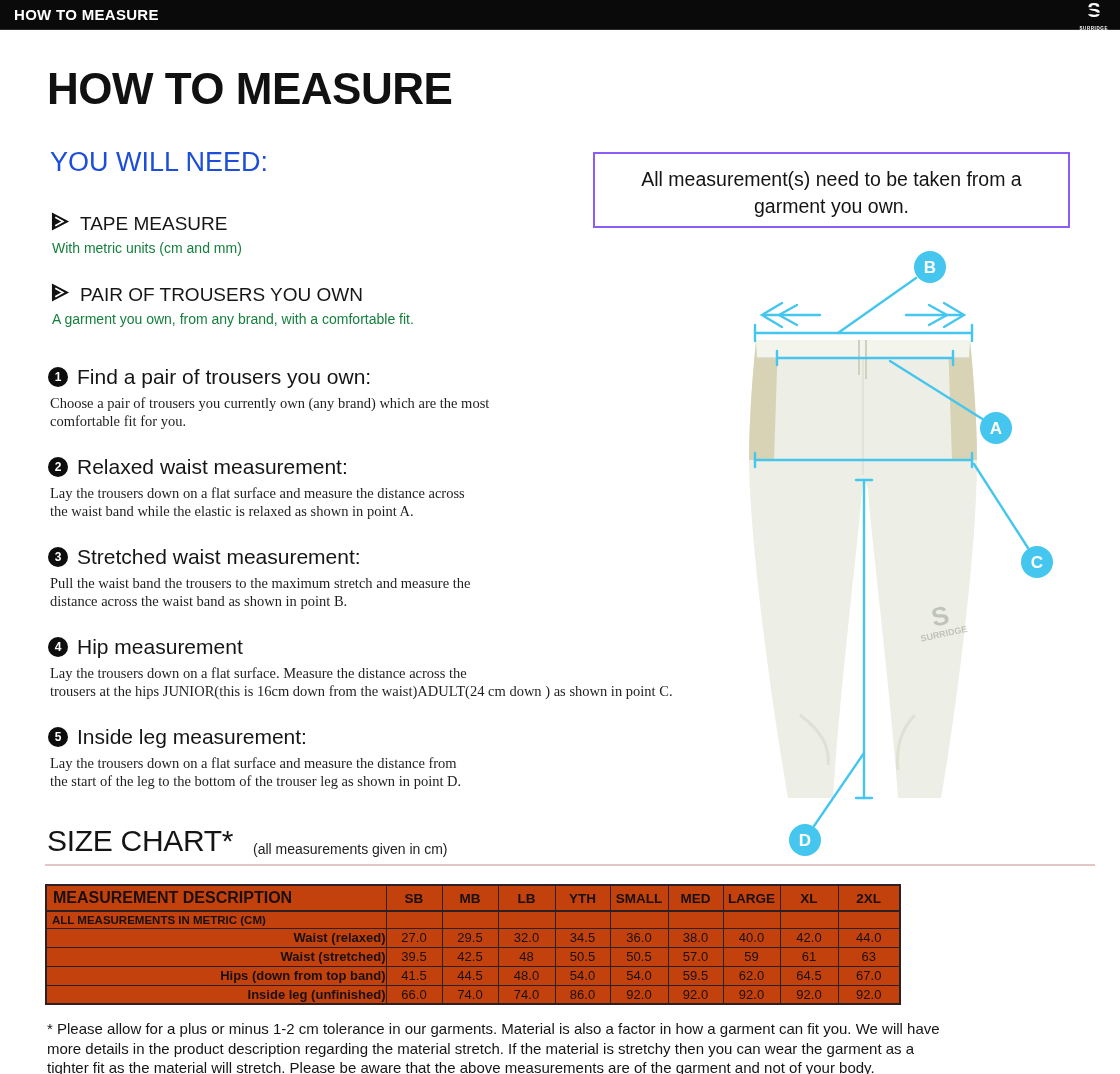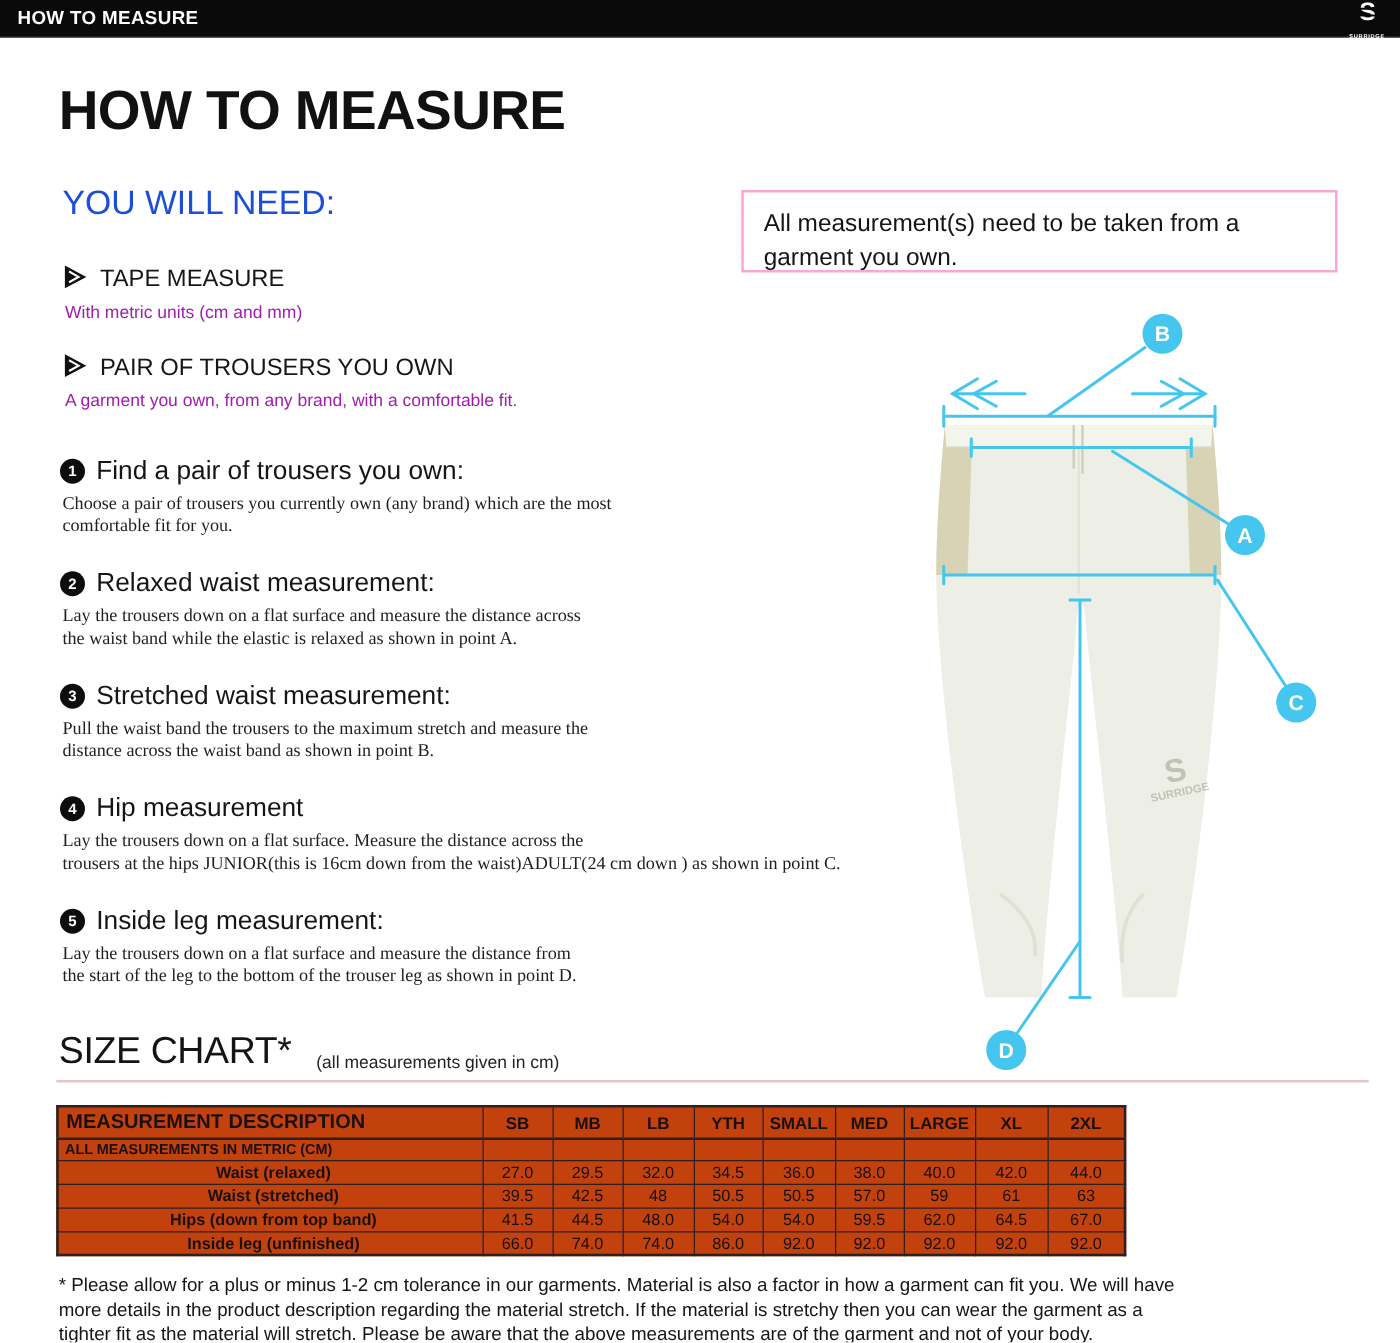--- a/index.html
+++ b/index.html
@@ -18,58 +18,58 @@
   .topbar-title { color:#ffffff; font-size:15px; font-weight:bold; letter-spacing:0.3px; }
   .brand-logo { display:flex; flex-direction:column; align-items:center; line-height:1; margin-top:2px; }
   .brand-logo .brand-name { color:#ffffff; font-size:4.5px; font-weight:bold; letter-spacing:0.6px; margin-top:1px; }
   
   .main-title { position:absolute; left:47px; top:64px; font-size:44px; font-weight:600; letter-spacing:-0.5px; color:#111; }
   .need-heading { position:absolute; left:50px; top:147px; font-size:27px; font-weight:400; color:#1d4ed8; }
   
   .need-item { position:absolute; left:50px; }
   .need-item .row { display:flex; align-items:center; gap:9px; }
   .need-item .label { font-size:19px; color:#161616; }
-  .need-item .desc { font-size:14px; color:#a21caf; margin-top:4px; margin-left:2px; }
+  .need-item .desc { font-size:14px; color:#15803d; margin-top:4px; margin-left:2px; }
   #need-item-0 { top:211px; }
   #need-item-1 { top:282px; }
   
   .step { position:absolute; left:48px; }
   #step-0 { top:365px; } #step-1 { top:455px; } #step-2 { top:545px; } #step-3 { top:635px; } #step-4 { top:725px; }
   .step-head { display:flex; align-items:center; gap:9px; }
   .step-num {
     width:20px; height:20px; border-radius:50%; background:#0d0d0d; color:#fff;
     font-size:12px; font-weight:bold; display:flex; align-items:center; justify-content:center; flex:0 0 auto;
   }
   .step-title { font-size:21px; color:#151515; }
   .step-body { margin-top:6px; margin-left:2px; font-size:14.5px; line-height:1.24; color:#1e1e1e; white-space:pre-line; max-width:680px;font-family:Liberation Serif, serif; }
   
   .note-box {
-    position:absolute; left:593px; top:152px; width:477px; height:66px;
-    border:2px solid #f9a8d4; padding:12px 16px; font-size:19.5px; line-height:1.38; color:#141414;
+    position:absolute; left:593px; top:152px; width:477px; height:76px;
+    border:2px solid #8b5cf6; padding:12px 16px; font-size:19.5px; line-height:1.38; color:#141414;text-align:center;
   }
   
   .figure { position:absolute; left:700px; top:245px; width:420px; height:620px; }
   
   .sizechart-heading { position:absolute; left:47px; top:824px; font-size:30px; font-weight:500; color:#141414; letter-spacing:-0.3px; }
   .sizechart-sub { position:absolute; left:253px; top:841px; font-size:14px; color:#222; }
   .pink-rule { position:absolute; left:45px; top:864px; width:1050px; height:2px; background:#e3c7c7; }
   table.sizes {
     position:absolute; left:45px; top:884px; width:854px;
     border-collapse:collapse; table-layout:fixed; background:#c2410c;
     border:2.5px solid #2e2020;
   }
   table.sizes th, table.sizes td {
     border:1.5px solid #2e2020; overflow:hidden; white-space:nowrap;
     text-align:center; vertical-align:middle; color:#1a1010;
   }
   table.sizes thead th { height:26px; font-size:13.5px; font-weight:bold; border-bottom-width:2.5px; }
   table.sizes thead th.c-desc { text-align:left; padding-left:6px; font-size:16px; }
   tr.metric-row td { height:17px; font-size:11.5px; font-weight:bold; text-align:left; padding-left:5px; }
   tr.data-row td { height:19px; font-size:13px; font-weight:500; }
-  tr.data-row td.rowlabel { text-align:center; padding-left:5px; font-size:13px; font-weight:600; }
+  tr.data-row td.rowlabel { text-align:right; padding-left:5px; font-size:13px; font-weight:600; }
   
   .footnote { position:absolute; left:47px; top:1019px; width:1064px; font-size:15px; line-height:1.3; color:#151515; white-space:pre-line; }
 </style>
 </head>
 <body>
 
 <div class="canvas">
 
   <header class="topbar">
     <span class="topbar-title">HOW TO MEASURE</span>

